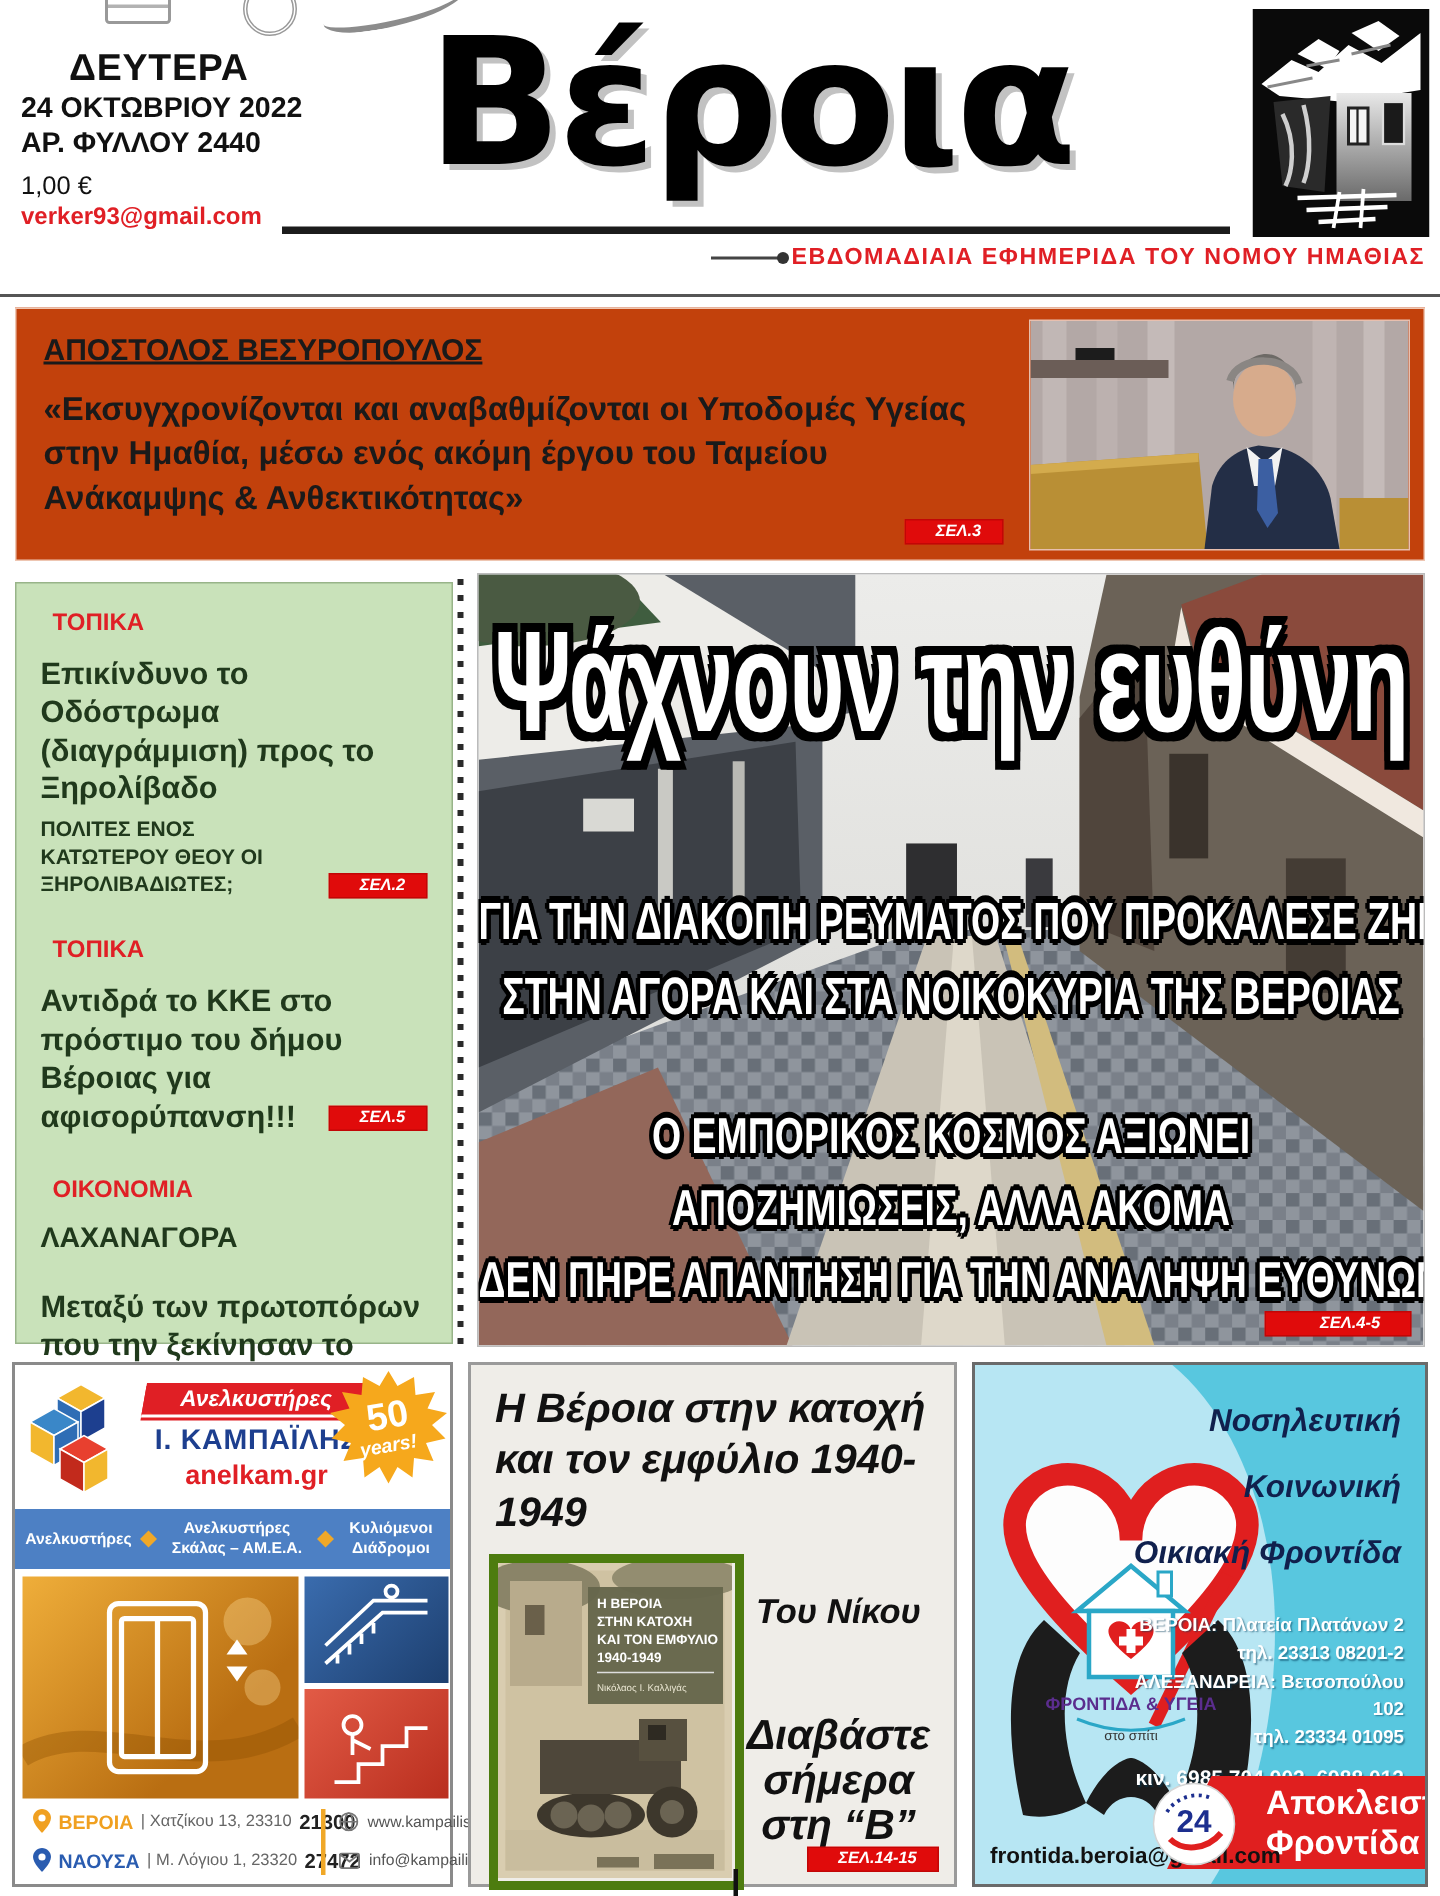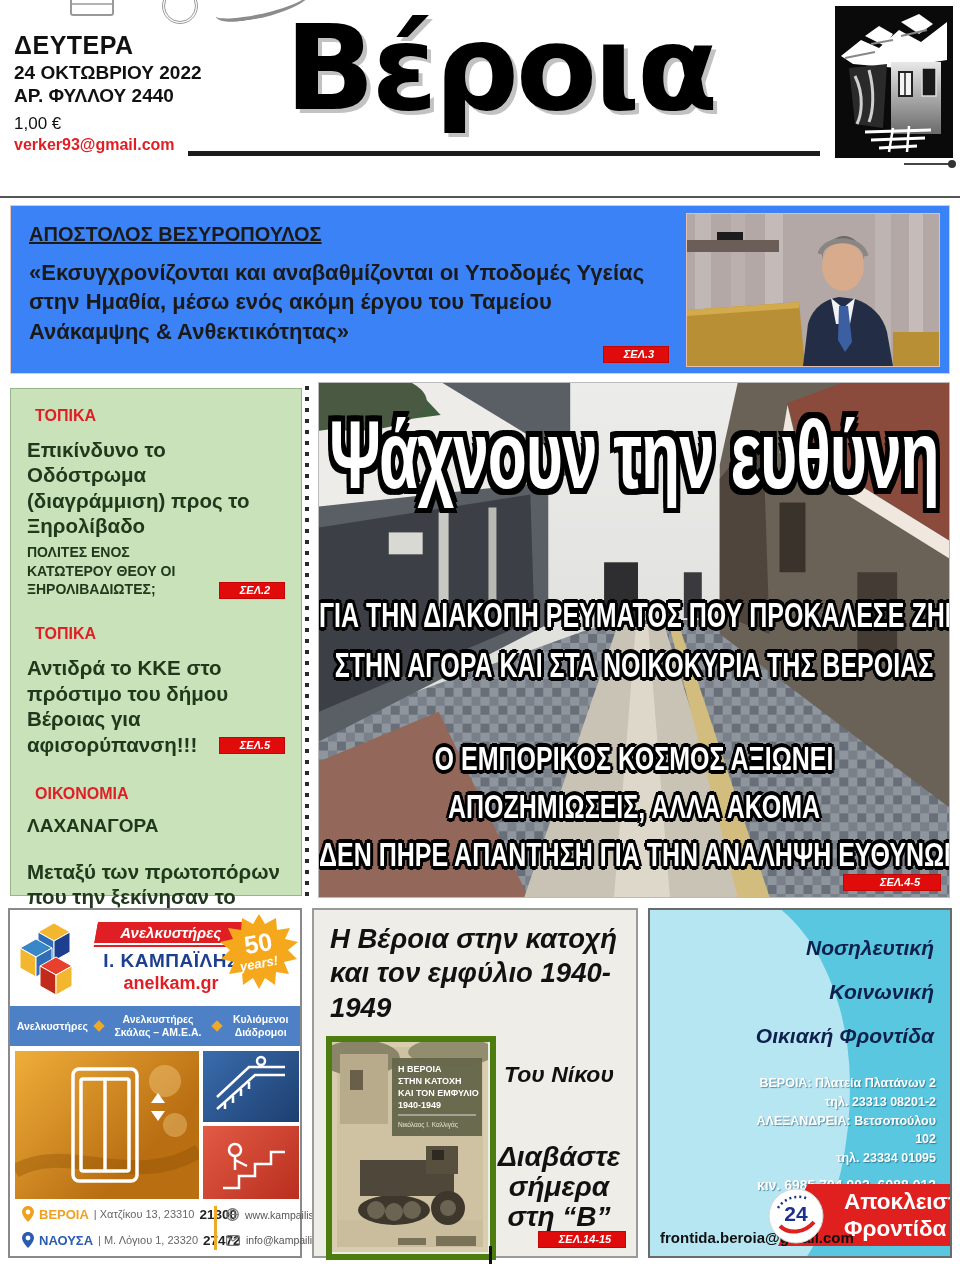--- a/index.html
+++ b/index.html
@@ -2,38 +2,38 @@
 <html><head>
 <meta charset="utf-8">
 <style>
   html,body{margin:0;padding:0;background:#fff;}
   #page{position:relative;width:960px;height:1264px;background:#fff;overflow:hidden;
         font-family:"Liberation Sans",sans-serif;color:#111;}
   .abs{position:absolute;}
 
   
   .issue-info{left:14px;top:30px;line-height:1.22;}
-  .issue-day{font-size:25px;font-weight:800;letter-spacing:.5px;}
+  .issue-day{font-size:25px;font-weight:800;letter-spacing:.5px;margin-left:32px;}
   .issue-date,.issue-no{font-size:19px;font-weight:700;}
   .issue-price{font-size:17px;font-weight:400;margin-top:7px;}
   .issue-email{font-size:16px;font-weight:700;color:#e01f25;}
   .masthead{left:170px;top:2px;width:660px;text-align:center;font-weight:900;
             font-size:118px;line-height:1.12;color:#000;letter-spacing:-3px;
             text-shadow:4px 4px 0 rgba(120,120,120,.45);
             font-family:"DejaVu Sans","Liberation Sans",sans-serif;}
   .masthead-underline{left:188px;top:151px;width:632px;height:5px;background:#1c1c1c;}
   .tagline-row{right:10px;top:163px;display:flex;align-items:center;gap:8px;}
   .tagline-rule{width:46px;height:2px;background:#444;position:relative;}
   .tagline-rule::after{content:"";position:absolute;right:-6px;top:-3px;width:8px;height:8px;border-radius:50%;background:#333;}
   .tagline{font-size:15.5px;font-weight:700;color:#e01f25;letter-spacing:1px;}
   .header-rule{left:0;top:196px;width:960px;height:2px;background:#555;}
   .hdr-ico{opacity:.75;}
 
   
-  .pink-banner{left:10px;top:205px;width:938px;height:167px;background:#3b82f6;border:1px solid #eec6b2;}
+  .pink-banner{left:10px;top:205px;width:938px;height:167px;background:#c2410c;border:1px solid #eec6b2;}
   .kicker{left:18px;top:17px;font-size:20px;font-weight:800;text-decoration:underline;color:#1a1a1a;}
   .quote{left:18px;top:52px;width:640px;font-size:22px;font-weight:700;line-height:1.33;color:#1a1a1a;}
   .banner-photo{right:9px;top:7px;width:252px;height:152px;border:1px solid #e8bfae;}
 
   
   .sel{display:inline-block;background:#e00b0b;color:#fff;font-style:italic;font-weight:700;
        font-size:11px;line-height:1;padding:3px 0 3px 6px;width:60px;text-align:center;
        box-shadow:0 0 0 1px rgba(150,0,0,.4) inset;}
   .sel.wide{width:82px;}
 
@@ -148,20 +148,21 @@
       <rect x="87" y="62" width="14" height="28" fill="#1a1a1a" stroke="#ddd" stroke-width="1.5"></rect>
       <polygon points="14,62 52,58 48,122 20,118" fill="#2a2a2a"></polygon>
       <path d="M20 70 C30 90 26 110 22 118 M34 64 C40 86 38 106 34 116" stroke="#cfcfcf" stroke-width="3" fill="none"></path>
       <path d="M30 126 L96 124 M36 134 L90 132 M44 142 L82 140" stroke="#fff" stroke-width="3" fill="none"></path>
       <path d="M58 122 L54 146 M74 120 L72 146" stroke="#fff" stroke-width="2.5" fill="none"></path>
     </svg>
   </div>
 
   <div class="abs tagline-row">
     <span class="tagline-rule"></span>
+    <span class="tagline">ΕΒΔΟΜΑΔΙΑΙΑ ΕΦΗΜΕΡΙΔΑ ΤΟΥ ΝΟΜΟΥ ΗΜΑΘΙΑΣ</span>
   </div>
   <div class="abs header-rule"></div>
 
   <div class="abs pink-banner">
     <div class="abs kicker">ΑΠΟΣΤΟΛΟΣ ΒΕΣΥΡΟΠΟΥΛΟΣ</div>
     <div class="abs quote">«Εκσυγχρονίζονται και αναβαθμίζονται οι Υποδομές Υγείας στην Ημαθία, μέσω ενός ακόμη έργου του Ταμείου Ανάκαμψης &amp; Ανθεκτικότητας»</div>
     <span class="sel abs" style="left:592px;bottom:10px;">ΣΕΛ.3</span>
     <div class="abs banner-photo">
       <svg width="252" height="152" viewBox="0 0 252 152">
         <rect width="252" height="152" fill="#b3a8a6"></rect>
@@ -404,20 +405,38 @@
       <div>Διαβάστε</div>
       <div>σήμερα</div>
       <div>στη “Β”</div>
     </div>
     <span class="sel wide book-badge">ΣΕΛ.14-15</span>
   </div>
 
   <div class="abs ad-front">
     <div class="front-light"></div>
 
+    <div class="front-logo">
+      <svg width="204" height="284" viewBox="0 0 204 284">
+        <path d="M102 95 C102 58 144 38 168 60 C194 84 178 122 102 188 C26 122 10 84 36 60 C60 38 102 58 102 95 Z" fill="#fdfdfd" stroke="#e01f1f" stroke-width="15"></path>
+        <rect x="138" y="112" width="8" height="112" fill="#e01f1f" transform="rotate(26 142 168)"></rect>
+        <path d="M30 278 C16 216 20 170 44 148 L68 170 C52 196 56 236 72 270 C58 278 44 281 30 278 Z" fill="#1c1c1c"></path>
+        <path d="M174 278 C188 216 184 170 160 148 L136 170 C152 196 148 236 132 270 C146 278 160 281 174 278 Z" fill="#1c1c1c"></path>
+        <path d="M72 270 C84 246 98 240 102 240 C106 240 120 246 132 270 L120 278 C112 262 92 262 84 278 Z" fill="#1c1c1c"></path>
+        <polygon points="66,142 102,112 138,142" fill="#fff" stroke="#2aa7c7" stroke-width="3"></polygon>
+        <rect x="120" y="116" width="9" height="16" fill="#fff" stroke="#2aa7c7" stroke-width="2"></rect>
+        <rect x="74" y="142" width="56" height="44" fill="#fff" stroke="#2aa7c7" stroke-width="3"></rect>
+        <path d="M102 156 C102 149 112 146 116 152 C120 158 112 166 102 174 C92 166 84 158 88 152 C92 146 102 149 102 156 Z" fill="#e01f1f"></path>
+        <rect x="99" y="154" width="6" height="16" fill="#fff"></rect>
+          <rect x="94" y="159" width="16" height="6" fill="#fff"></rect>
+        <text x="102" y="208" text-anchor="middle" font-family="Liberation Sans,sans-serif" font-size="12" font-weight="bold" fill="#5b2d8e">ΦΡΟΝΤΙΔΑ &amp; ΥΓΕΙΑ</text>
+        <path d="M66 214 C90 224 114 224 138 214" stroke="#2aa7c7" stroke-width="2" fill="none"></path>
+        <text x="102" y="228" text-anchor="middle" font-family="Liberation Sans,sans-serif" font-size="9" fill="#333">στο σπίτι</text>
+      </svg>
+    </div>
 
     <div class="front-svc fs0">Νοσηλευτική</div>
     <div class="front-svc fs1">Κοινωνική</div>
     <div class="front-svc fs2">Οικιακή Φροντίδα</div>
 
     <div class="front-addr">
       <div>ΒΕΡΟΙΑ: Πλατεία Πλατάνων 2</div>
       <div>τηλ. 23313 08201-2</div>
       <div>ΑΛΕΞΑΝΔΡΕΙΑ: Βετσοπούλου 102</div>
       <div>τηλ. 23334 01095</div>

